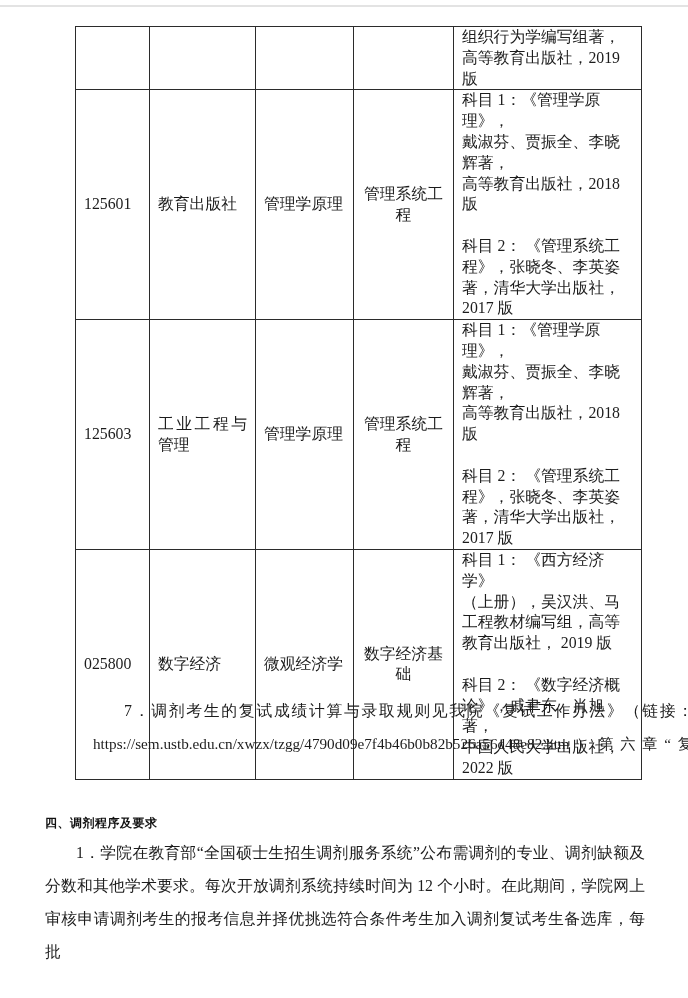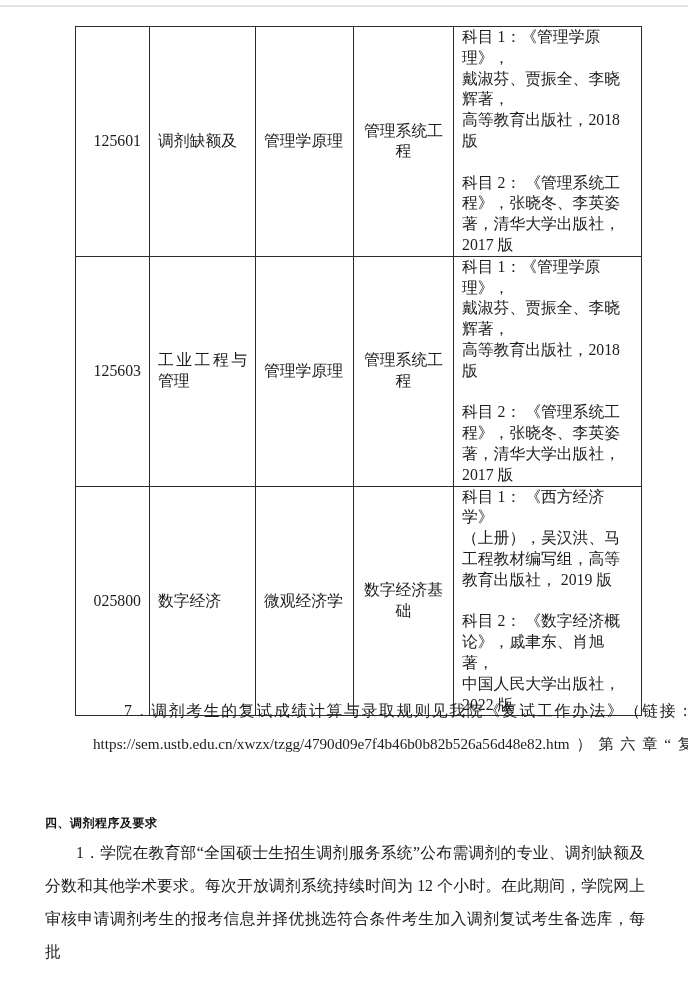--- a/index.html
+++ b/index.html
@@ -17,21 +17,21 @@
     position:absolute;top:26px;left:75px;
     border-collapse:collapse;table-layout:fixed;
     width:566px;
     font-size:15.8px;line-height:20.8px;
   }
   table.adj td{
     border:1.3px solid #2b2b2b;
     padding:0 8px;vertical-align:middle;
     overflow:visible;
   }
-  td.c-code{text-align:right;padding:0 2px;}
+  td.c-code{text-align:left;padding:0 2px;}
   td.c-major{text-align:justify;text-justify:inter-character;padding:0 9px;}
   td.c-course{text-align:left;padding:0 4px;}
   td.c-subject{text-align:center;padding:0 6px;}
   td.c-books{
     text-align:left;vertical-align:top;
     padding:2px 4px 0 7px;
     white-space:pre-line;
   }
   tr.r0{height:62px;}
   tr.r1{height:212px;}
@@ -59,23 +59,32 @@
 
 <table class="adj">
   <colgroup>
     <col style="width:74px">
     <col style="width:106px">
     <col style="width:98px">
     <col style="width:100px">
     <col style="width:188px">
   </colgroup>
   <tbody>
+    <tr class="r0">
+      <td class="c-code"></td>
+      <td class="c-major"></td>
+      <td class="c-course"></td>
+      <td class="c-subject"></td>
+      <td class="c-books">组织行为学编写组著，
+高等教育出版社，2019
+版</td>
+    </tr>
     <tr class="r1">
       <td class="c-code">125601</td>
-      <td class="c-major">调剂缺额及</td>
+      <td class="c-major">教育出版社</td>
       <td class="c-course">管理学原理</td>
       <td class="c-subject">管理系统工程</td>
       <td class="c-books">科目 1：《管理学原理》，
 戴淑芬、贾振全、李晓
 辉著，
 高等教育出版社，2018
 版
 
 科目 2： 《管理系统工
 程》，张晓冬、李英姿

